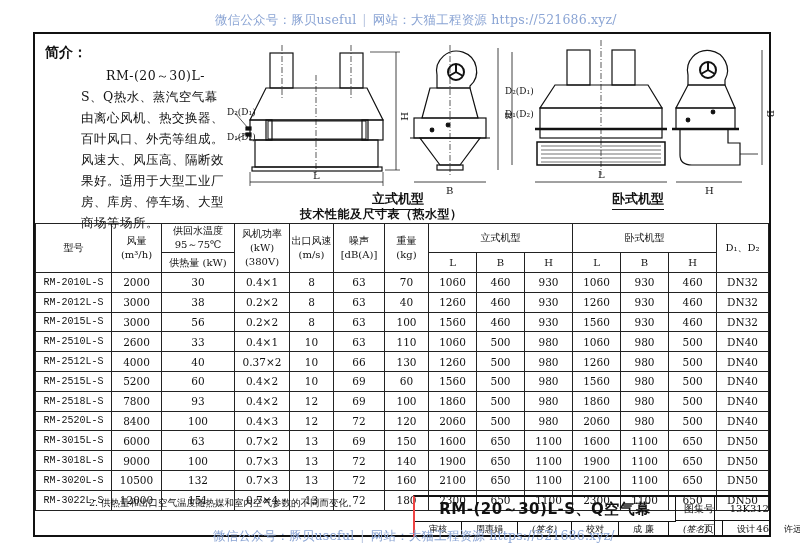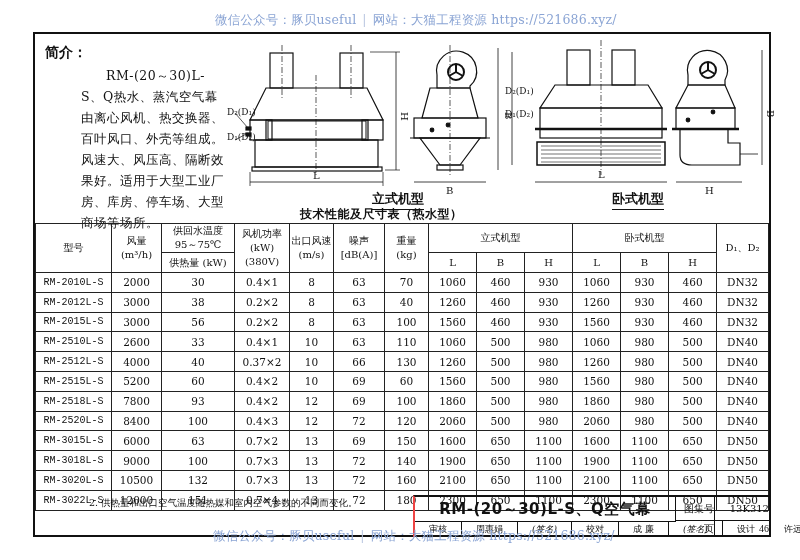--- a/index.html
+++ b/index.html
@@ -391,18 +391,18 @@
     <span>周惠娟</span>
     <span style="font-style:italic">(签名)</span>
     <span>校对</span>
     <span>成 廉</span>
     <span style="font-style:italic">(签名)</span>
     <span>设计</span>
     <span>许远超</span>
     <span style="font-style:italic">(签名)</span>
   </div>
   <div class="cell" style="left:260px; top:24px; width:40px; height:16px; line-height:16px;">页</div>
-  <div class="cell" style="left:300px; top:24px; width:55px; height:16px; line-height:16px;font-family:Liberation Serif, serif;">46</div>
+  <div class="cell" style="left:300px; top:24px; width:55px; height:16px; line-height:16px;">46</div>
 </div>
 
 <div class="wm" style="left:213px; top:528px;">
   <span>微信公众号：豚贝useful</span><span class="sep">|</span><span>网站：大猫工程资源 https://521686.xyz/</span>
 </div>
 
 </body></html>

